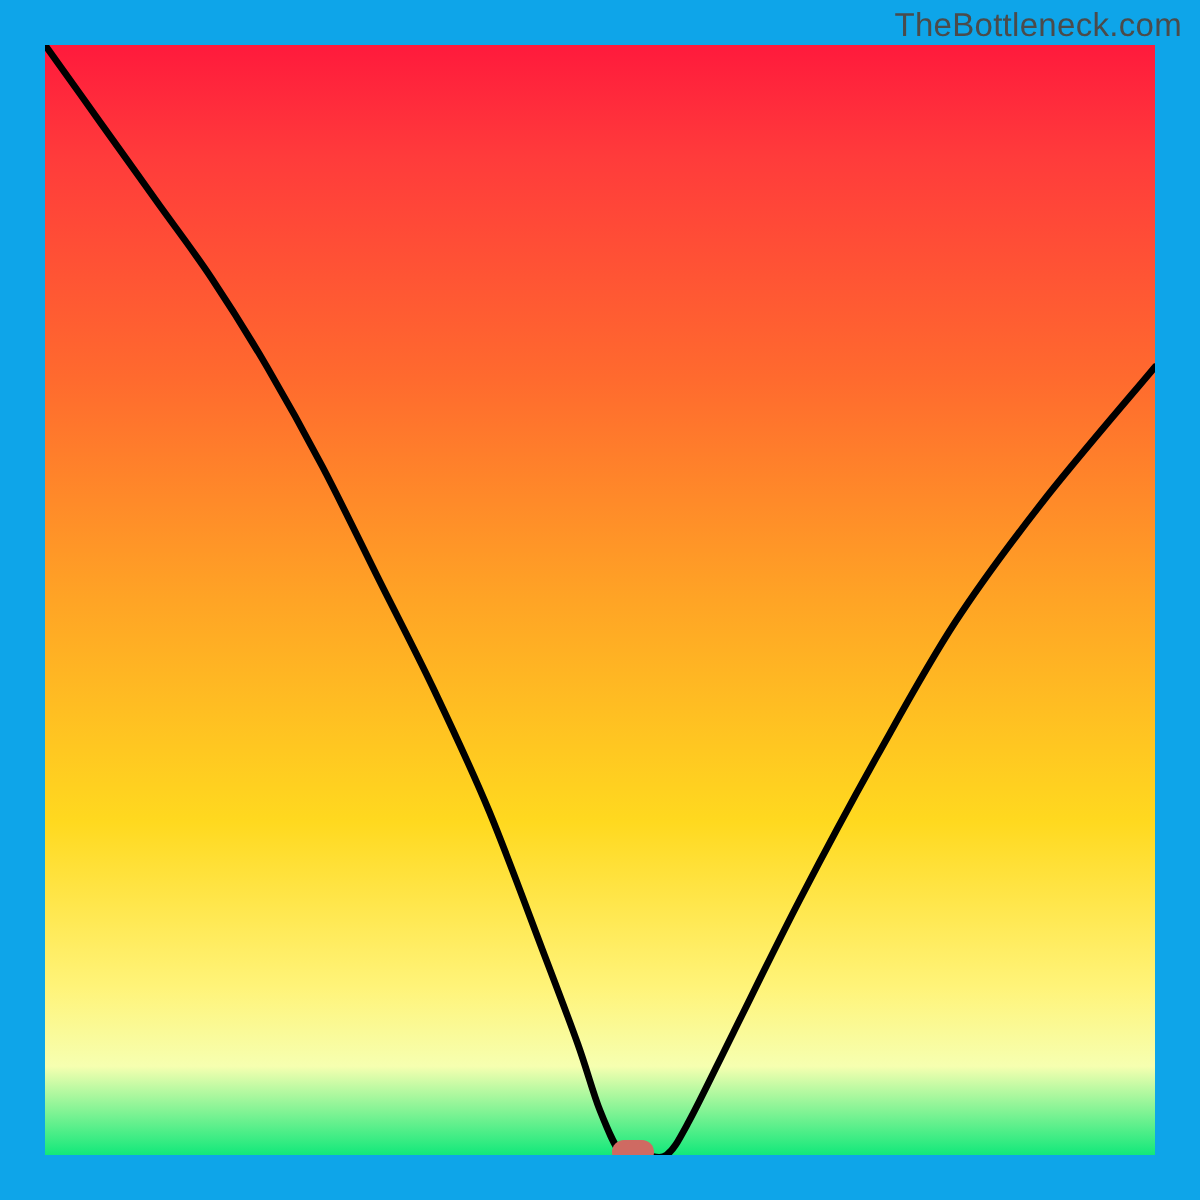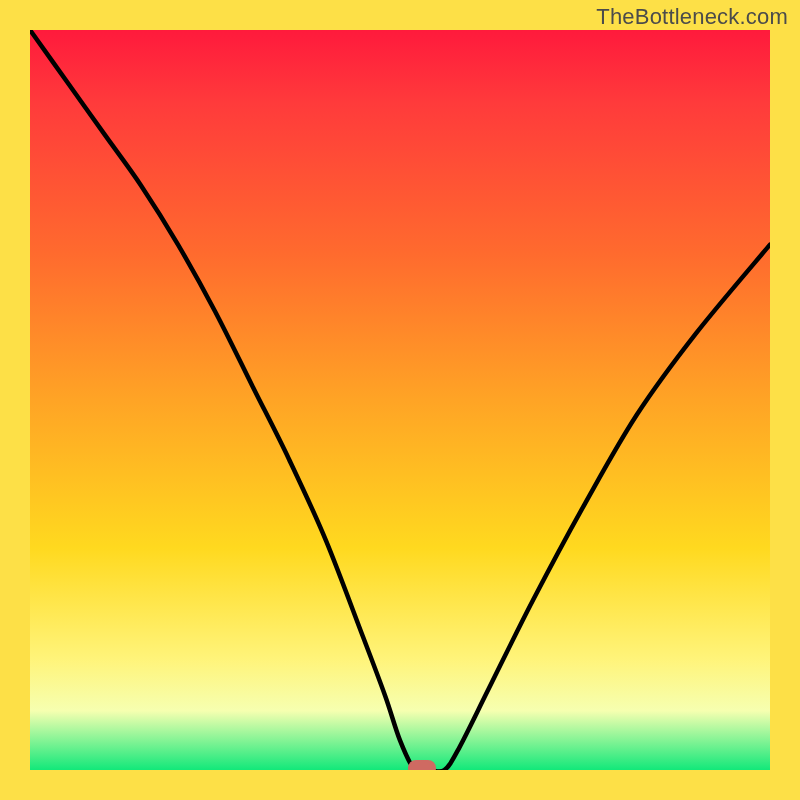--- a/index.html
+++ b/index.html
@@ -8,21 +8,21 @@
     width: 800px;
     height: 800px;
     background: #000;
     font-family: Arial, Helvetica, sans-serif;
     overflow: hidden;
   }
   .frame {
     position: relative;
     width: 800px;
     height: 800px;
-    background: #fde047;
+    background: #0ea5e9;
   }
   .watermark {
     position: absolute;
     top: 4px;
     right: 12px;
     color: #4b4b4b;
     font-size: 22px;
     font-weight: 500;
     letter-spacing: 0.2px;
     z-index: 5;

